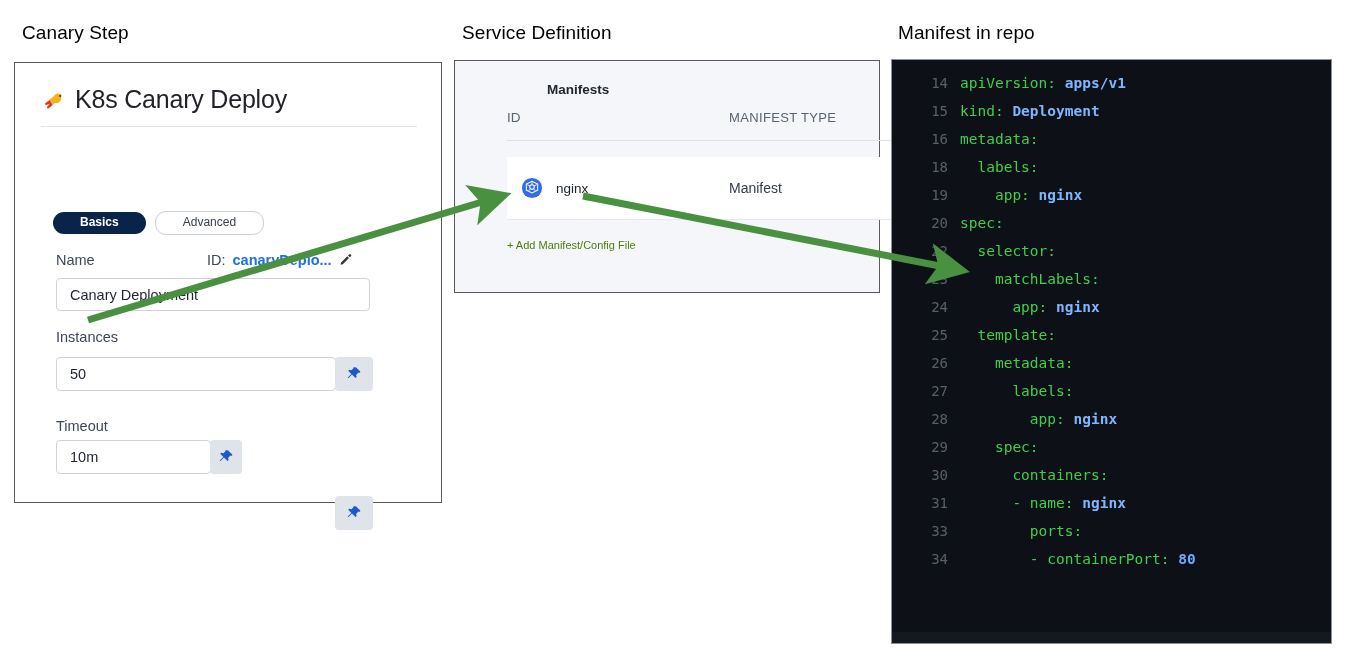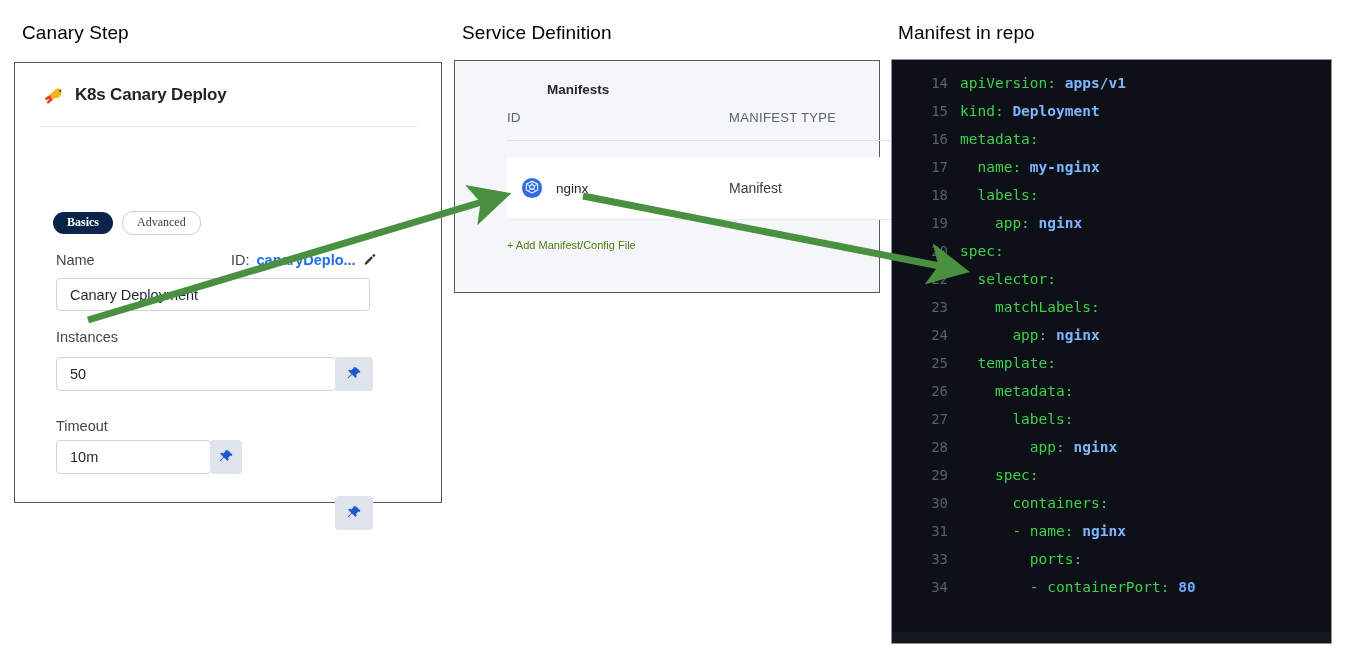--- a/index.html
+++ b/index.html
@@ -22,38 +22,38 @@
 
   
   #panel-canary{
     position:absolute;left:14px;top:62px;width:428px;height:441px;
     background:#fff;border:1.5px solid #5a5a5e;box-sizing:border-box;
   }
   .card-head{
     position:absolute;left:26px;top:22px;display:flex;align-items:center;gap:10px;
   }
   .bird-icon{width:24px;height:20px;display:block;}
-  .card-title{font-size:17px;font-weight:bold;color:#22222a;letter-spacing:-.2px;}
+  .card-title{font-size:25px;font-weight:normal;color:#22222a;letter-spacing:-.2px;}
   .head-rule{position:absolute;left:26px;top:63px;width:376px;height:1px;background:#e3e5ea;}
 
   .tabs{position:absolute;left:38px;top:148px;display:flex;gap:9px;align-items:center;}
   .pill{
-    font-size:12px;border-radius:11px;padding:4px 14px 5px;box-sizing:border-box;
-    line-height:13px;white-space:nowrap;font-family:Liberation Serif, serif;
+    font-size:12px;border-radius:11px;padding:4px 27px 5px;box-sizing:border-box;
+    line-height:13px;white-space:nowrap;
   }
   .pill.active{background:#0a2348;color:#fff;font-weight:bold;}
   .pill.idle{background:#fff;color:#38404d;border:1px solid #c9ced8;font-weight:normal;}
 
   .lbl{position:absolute;font-size:14.5px;color:#3d4757;}
   #lbl-name{left:41px;top:189px;}
   #lbl-instances{left:41px;top:266px;}
   #lbl-timeout{left:41px;top:355px;}
 
   #id-row{position:absolute;left:192px;top:189px;display:flex;align-items:center;gap:7px;}
-  #id-row .k{font-size:14.5px;color:#3d4757;margin-left:24px;}
+  #id-row .k{font-size:14.5px;color:#3d4757;}
   #id-row .v{font-size:14.5px;color:#1f6fe5;}
   .pencil{width:14px;height:14px;display:block;}
 
   .tfield{
     position:absolute;background:#fff;border:1px solid #cdd2db;border-radius:4px;
     box-sizing:border-box;display:flex;align-items:center;
   }
   .tfield .val{font-size:14.5px;color:#1f2430;padding-left:13px;}
   #fld-name{left:41px;top:215px;width:314px;height:33px;}
   #fld-instances{left:41px;top:294px;width:280px;height:34px;}
@@ -219,21 +219,20 @@
 
       <div id="add-manifest">+ Add Manifest/Config File</div>
     </div>
   </div>
 
   <div id="panel-code">
     <div id="code-lines">
         <div class="cline"><span class="gutter">14</span><span><span class="k">apiVersion:</span><span class="v"> apps/v1</span></span></div>
         <div class="cline"><span class="gutter">15</span><span><span class="k">kind:</span><span class="v"> Deployment</span></span></div>
         <div class="cline"><span class="gutter">16</span><span><span class="k">metadata:</span></span></div>
-        <div class="cline"><span class="gutter">17</span><span><span class="k">  name:</span><span class="v"> my-nginx</span></span></div>
         <div class="cline"><span class="gutter">18</span><span><span class="k">  labels:</span></span></div>
         <div class="cline"><span class="gutter">19</span><span><span class="k">    app:</span><span class="v"> nginx</span></span></div>
         <div class="cline"><span class="gutter">20</span><span><span class="k">spec:</span></span></div>
         <div class="cline"><span class="gutter">22</span><span><span class="k">  selector:</span></span></div>
         <div class="cline"><span class="gutter">23</span><span><span class="k">    matchLabels:</span></span></div>
         <div class="cline"><span class="gutter">24</span><span><span class="k">      app:</span><span class="v"> nginx</span></span></div>
         <div class="cline"><span class="gutter">25</span><span><span class="k">  template:</span></span></div>
         <div class="cline"><span class="gutter">26</span><span><span class="k">    metadata:</span></span></div>
         <div class="cline"><span class="gutter">27</span><span><span class="k">      labels:</span></span></div>
         <div class="cline"><span class="gutter">28</span><span><span class="k">        app:</span><span class="v"> nginx</span></span></div>

